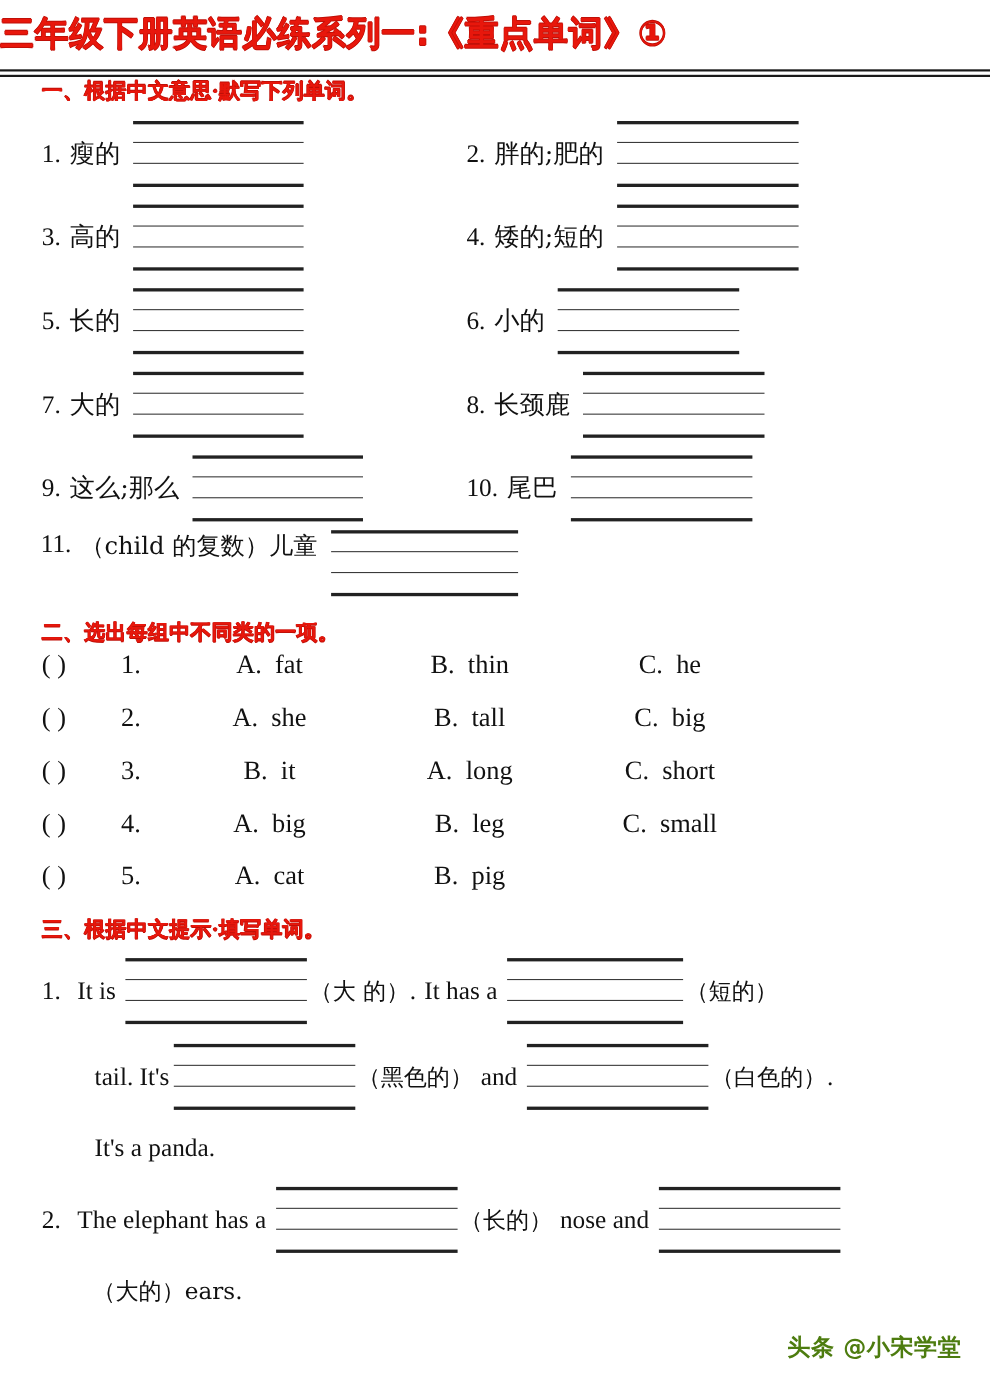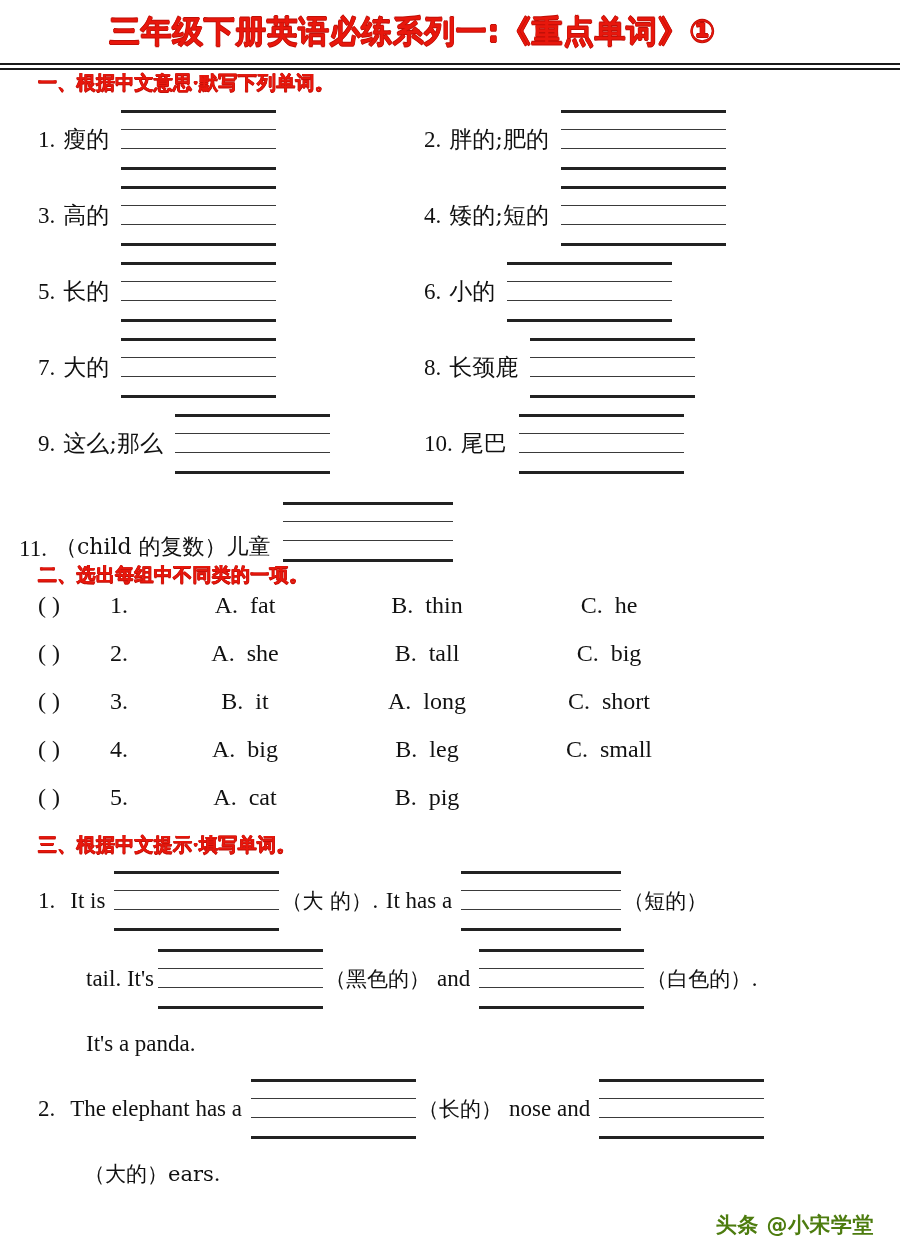--- a/index.html
+++ b/index.html
@@ -12,21 +12,21 @@
     height: 1253px;
     position: relative;
     font-family: "Liberation Serif", "DejaVu Serif", serif;
     color: #111111;
     overflow: hidden;
   }
 
   
   .title-bar {
     width: 825px;
-    text-align: center;
+    text-align: left;
     padding-top: 12px;
   }
   .title {
     display: inline-block;
     font-family: "DejaVu Sans", "Liberation Sans", sans-serif;
     font-size: 31px;
     font-weight: bold;
     color: #e8170c;
     letter-spacing: 0.5px;
     line-height: 1.25;
@@ -95,23 +95,24 @@
   .zh {
     font-family: "DejaVu Serif", "Liberation Serif", serif;
     font-size: 23px;
     margin-right: 12px;
   }
   .row1 .blank { width: 155px; }
   .cell.right .blank { width: 165px; }
 
   .row11 {
     display: flex;
-    align-items: flex-end;
+    align-items: flex-start;
     height: 80px;
     padding-left: 19px;
+    margin-left: 18px;
   }
   .row11 .zh { font-size: 22px; }
   .row11 .blank { width: 170px; }
 
   
   .sec2 { margin-top: 2px; }
   .mc-row {
     display: flex;
     align-items: baseline;
     height: 48px;

